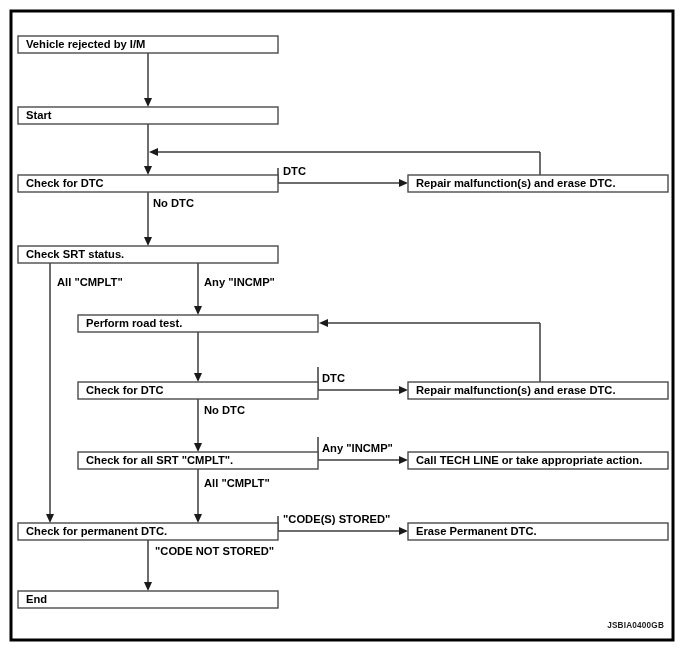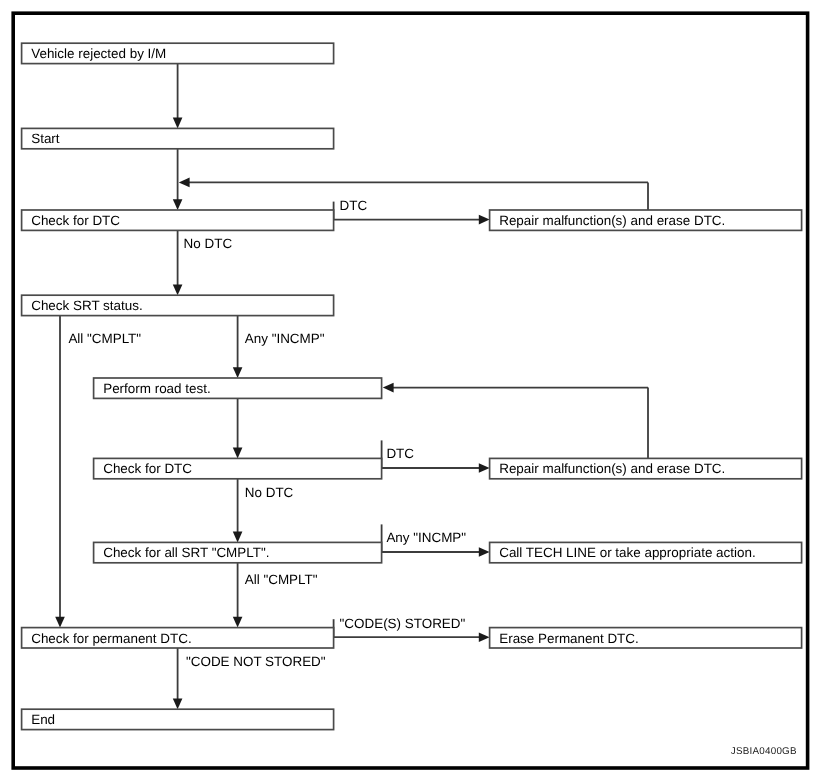--- a/index.html
+++ b/index.html
@@ -9,20 +9,21 @@
   }
   body {
     font-family: "Liberation Sans", sans-serif;
   }
   #figure-root {
     position: relative;
     width: 685px;
     height: 651px;
     background: #ffffff;
     overflow: hidden;
+    font-weight: bold;
   }
   #flow-svg {
     position: absolute;
     left: 0;
     top: 0;
     width: 685px;
     height: 651px;
   }
   .frame-rect {
     fill: none;

